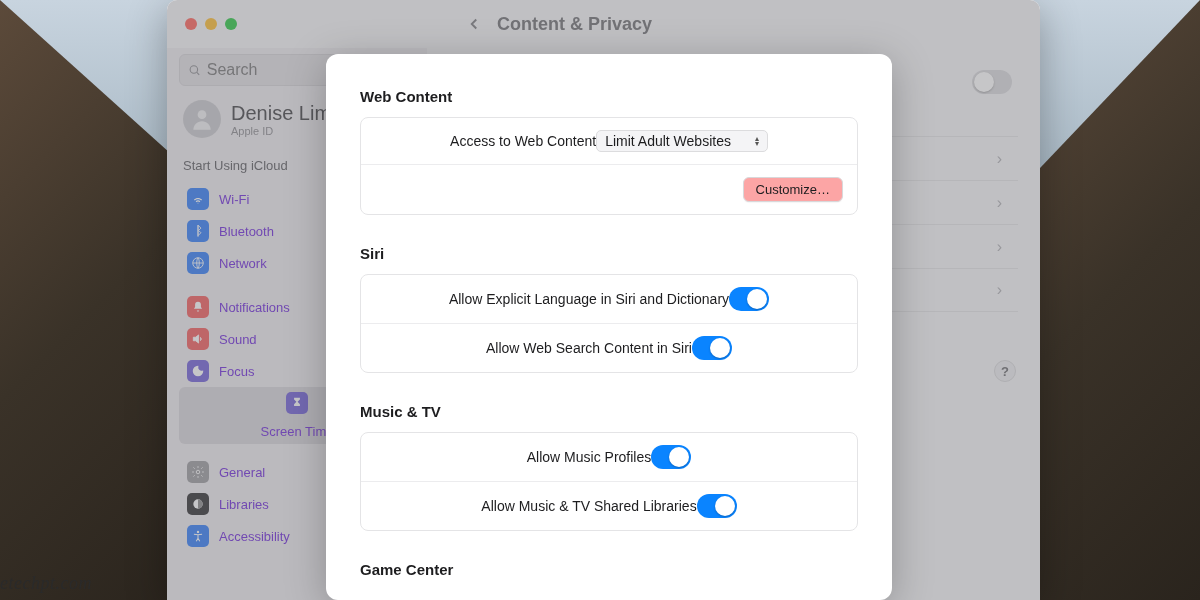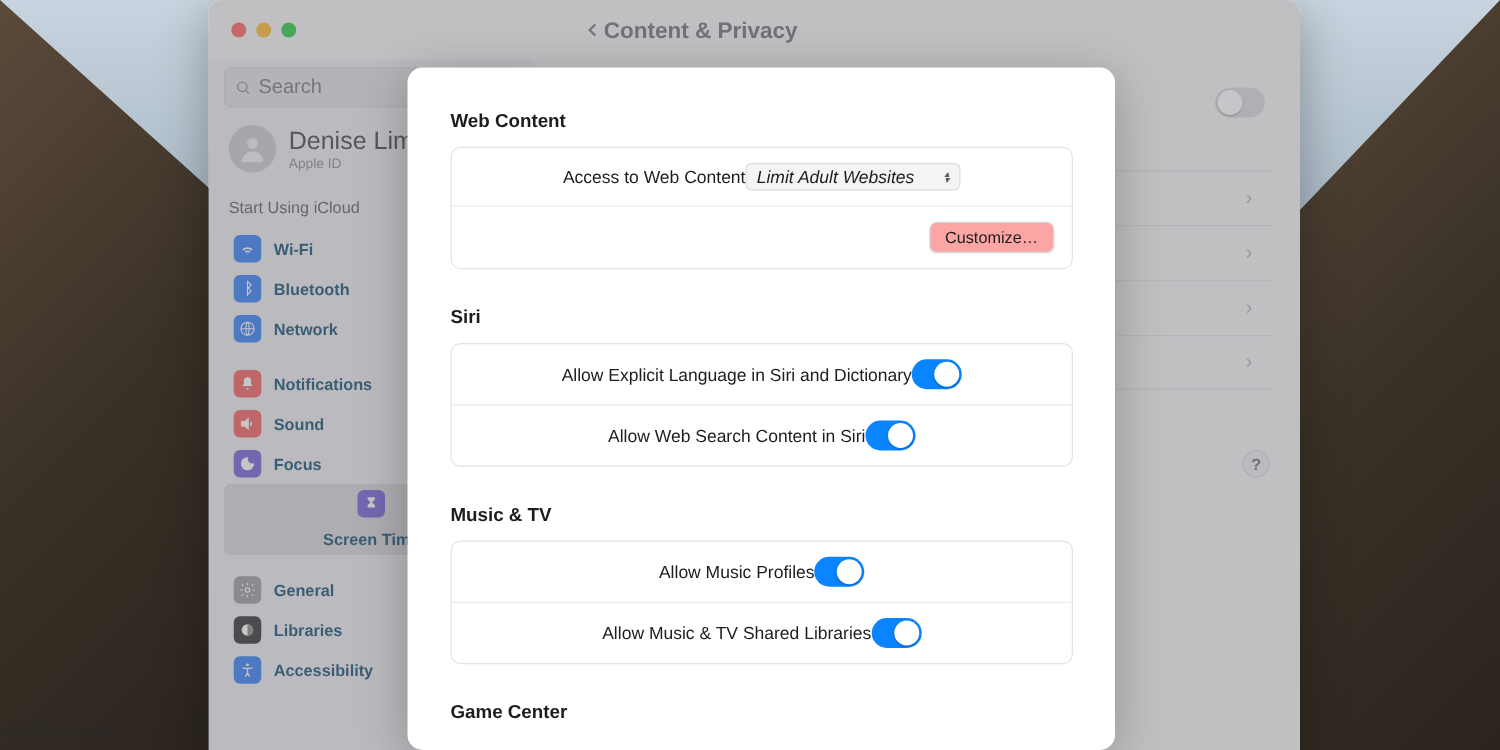--- a/index.html
+++ b/index.html
@@ -31,21 +31,21 @@
   height: 48px; display: flex; align-items: center; padding: 0 18px; background: #f5f5f7;
 }
 .traffic-lights { display: flex; gap: 8px; }
 .tl { width: 12px; height: 12px; border-radius: 50%; }
 .tl.red { background: #ff5f57; }
 .tl.yellow { background: #febc2e; }
 .tl.green { background: #28c840; }
 
 .header-right {
   position: absolute; left: 280px; right: 0; top: 0; height: 48px;
-  display: flex; align-items: center; padding-left: 18px;
+  display: flex; align-items: center; gap: 14px; padding-left: 18px;
 }
 .back-chevron { width: 18px; height: 18px; color: #7a7a7f; }
 .header-title { font-size: 18px; font-weight: 600; color: #6f6f73; }
 
 .sidebar {
   position: absolute; left: 0; top: 48px; width: 260px; bottom: 0;
   background: #eceaee; padding: 6px 12px; overflow: hidden;
 }
 .search-field {
   display: flex; align-items: center; gap: 6px; background: #e0dee2;
@@ -60,21 +60,21 @@
 .profile-name { font-size: 20px; color: #414144; }
 .profile-sub { font-size: 11px; color: #8a8a8e; }
 
 .sidebar-group-label { font-size: 13px; color: #5a5a5e; padding: 10px 4px 10px; }
 .sb-item {
   display: flex; align-items: center; gap: 10px; padding: 5px 8px; border-radius: 6px; cursor: default;
 }
 .sb-item.selected { background: #d6d4d9; flex-direction: column; }
 .sb-icon { width: 22px; height: 22px; border-radius: 5px; display: flex; align-items: center; justify-content: center; flex-shrink: 0; }
 .sb-icon svg { width: 14px; height: 14px; fill: white; }
-.sb-label { font-size: 13px; color: #0c4a6e; font-weight: bold; }
+.sb-label { font-size: 13px; color: #6d28d9; }
 .sb-sep { height: 12px; }
 
 .main {
   position: absolute; left: 260px; top: 48px; right: 0; bottom: 0; background: #f5f5f7;
   padding: 18px 22px;
 }
 .main-toggle-row {
   position: absolute; right: 28px; top: 22px; display: flex; align-items: center;
 }
 .bg-rows { margin-top: 70px; }
@@ -107,21 +107,21 @@
 .panel-row {
   display: flex; align-items: center; justify-content: center;
   padding: 12px 14px; border-bottom: 1px solid #ececee; min-height: 46px;
 }
 .panel-row:last-child { border-bottom: none; }
 .panel-row.right-only { justify-content: flex-end; }
 .row-label { font-size: 14px; color: #1d1d1f; }
 
 .popup {
   display: flex; align-items: center; gap: 20px; font-size: 14px; color: #1d1d1f;
-  background: #f4f4f6; border: 1px solid #dcdcde; border-radius: 5px; padding: 2px 4px 2px 8px; font-style: italic;
+  background: #f4f4f6; border: 1px solid #dcdcde; border-radius: 5px; padding: 2px 4px 2px 8px;
 }
 .popup .stepper { width: 12px; display: flex; flex-direction: column; align-items: center; line-height: 5px; color: #555; font-size: 8px; }
 .btn {
   font-size: 13px; color: #1d1d1f; background: #fca5a5; border: 1px solid #d8d8da; border-radius: 6px;
   padding: 4px 12px; box-shadow: 0 1px 1px rgba(0,0,0,0.04);
 }
 
 .toggle {
   width: 40px; height: 24px; border-radius: 12px; position: relative;
 }

